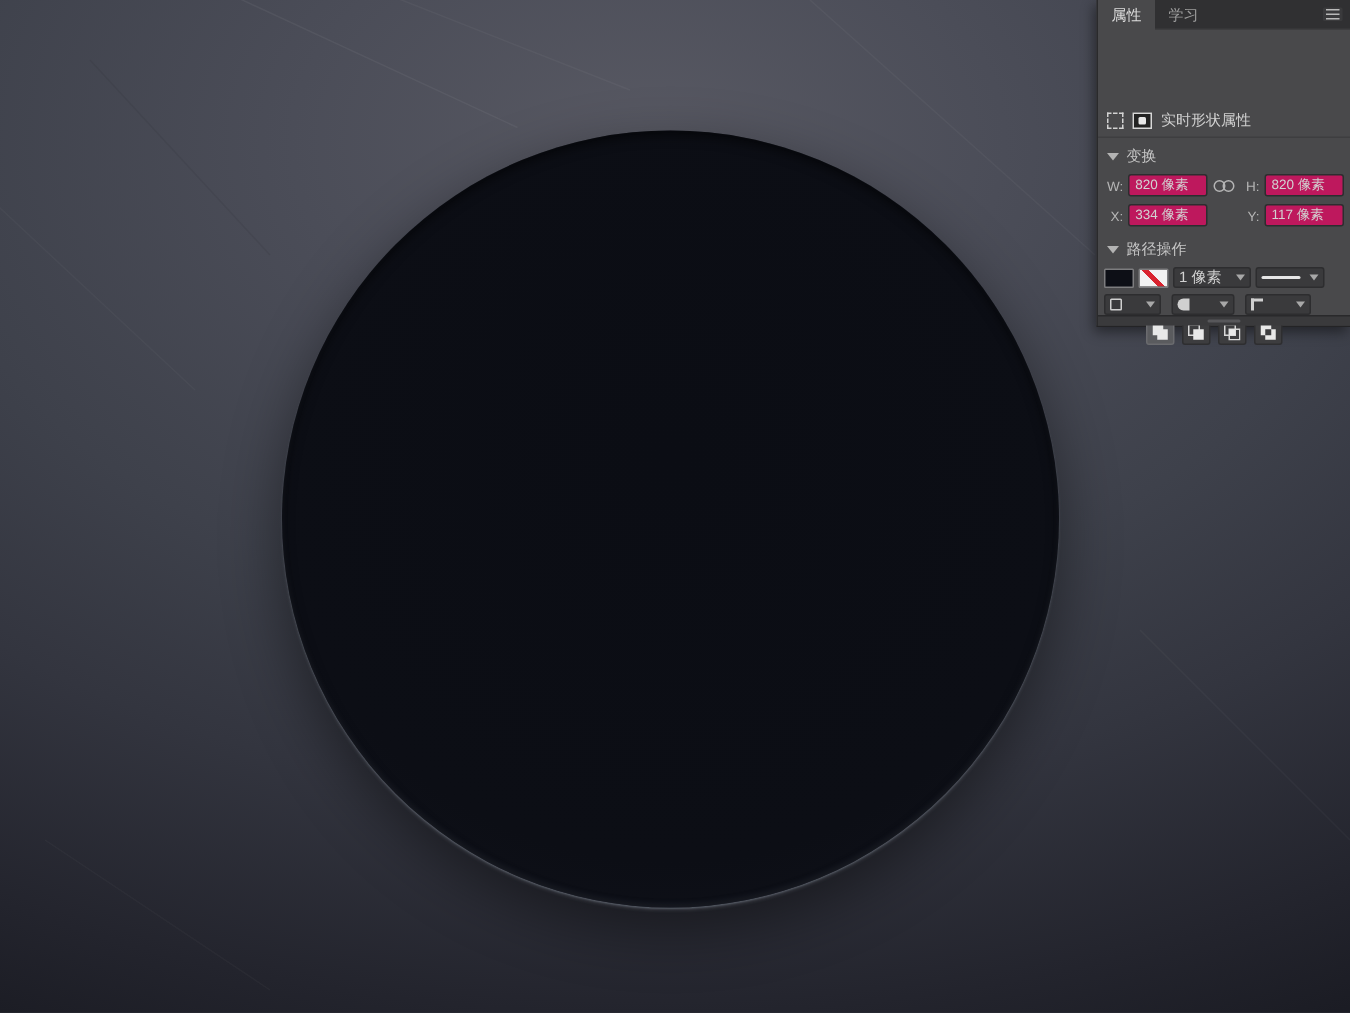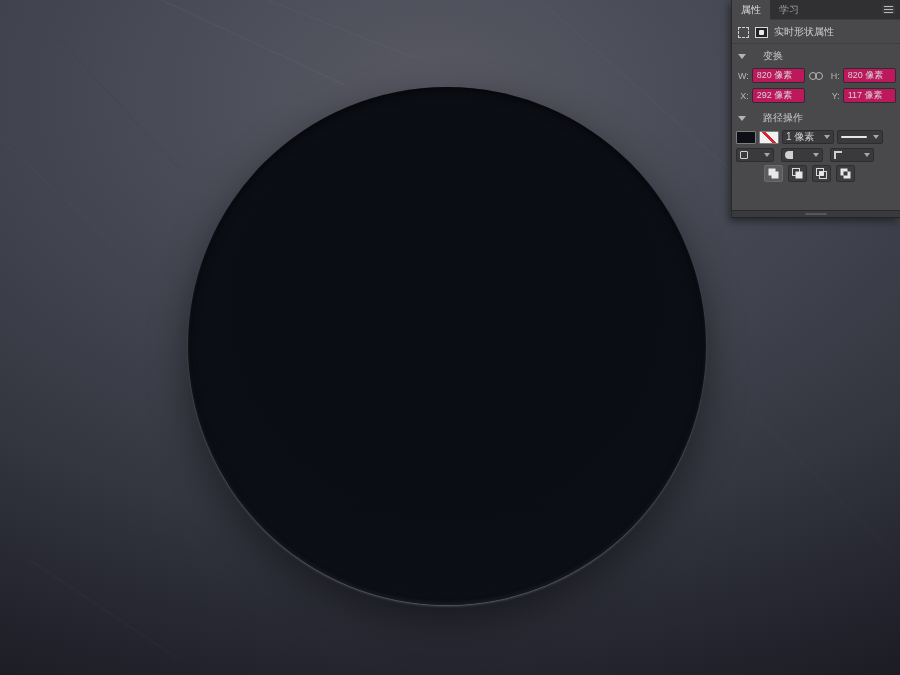--- a/index.html
+++ b/index.html
@@ -44,26 +44,26 @@
     padding:4px 9px 3px 9px;font-size:10px;color:#9d9d9d;cursor:default;
     display:flex;align-items:center;
   }
   .tab.active{background:#49494b;color:#dcdcdc;}
   .panel-menu{
     position:absolute;right:5px;top:5px;width:13px;height:9px;
     display:flex;flex-direction:column;justify-content:space-between;padding:1px 0;
     box-sizing:border-box;background:#3a3a3c;border-radius:1px;
   }
   .panel-menu i{display:block;height:1px;background:#b9b9b9;margin:0 2px;}
-  .title-row{display:flex;align-items:center;gap:6px;padding:5px 6px 4px 6px;border-bottom:1px solid #3e3e40;}
+  .title-row{display:flex;align-items:center;gap:6px;padding:5px 6px 4px 6px;border-bottom:1px solid #3e3e40;margin-top:48px;}
   .ticon1{width:11px;height:11px;border:1px dashed #d2d2d2;box-sizing:border-box;}
   .ticon2{width:13px;height:11px;border:1px solid #d8d8d8;background:#232323;box-sizing:border-box;position:relative;}
   .ticon2 b{position:absolute;left:3px;top:2px;width:5px;height:5px;background:#e8e8e8;border-radius:1px;}
   .title-text{color:#cfcfcf;font-size:10px;}
-  .section-head{display:flex;align-items:center;gap:17px;padding:5px 6px 3px 6px;color:#c6c6c6;}
+  .section-head{display:flex;align-items:center;gap:5px;padding:5px 6px 3px 6px;color:#c6c6c6;}
   .caret{width:0;height:0;border-left:4px solid transparent;border-right:4px solid transparent;border-top:5px solid #b3b3b3;}
   .frow{display:flex;align-items:center;margin:2px 4px 3px 4px;gap:3px;}
   .flabel{width:13px;color:#b5b5b5;font-size:9px;text-align:right;}
   .field{
     width:44px;height:13px;background:#be185d;border:1px solid #2d2d2f;border-radius:2px;
     color:#d2d2d2;font-size:9px;line-height:13px;padding:0 4px;
   }
   .linkicon{width:16px;height:10px;display:flex;align-items:center;justify-content:center;gap:0;}
   .linkicon s{width:6px;height:6px;border:1px solid #b5b5b5;border-radius:50%;display:block;}
   .linkicon s+s{margin-left:-2px;}
@@ -139,21 +139,21 @@
     <span class="field">820 像素</span>
     <span class="linkicon">
         <s></s>
         <s></s>
       </span>
     <span class="flabel">H:</span>
     <span class="field">820 像素</span>
   </div>
   <div class="frow" style="margin-top:5px;">
     <span class="flabel">X:</span>
-    <span class="field">292 像素</span>
+    <span class="field">334 像素</span>
     <span style="width:16px;"></span>
     <span class="flabel">Y:</span>
     <span class="field">117 像素</span>
   </div>
 
   <div class="section-head">
     <span class="caret"></span>
     <span>路径操作</span>
   </div>
   <div class="frow">

